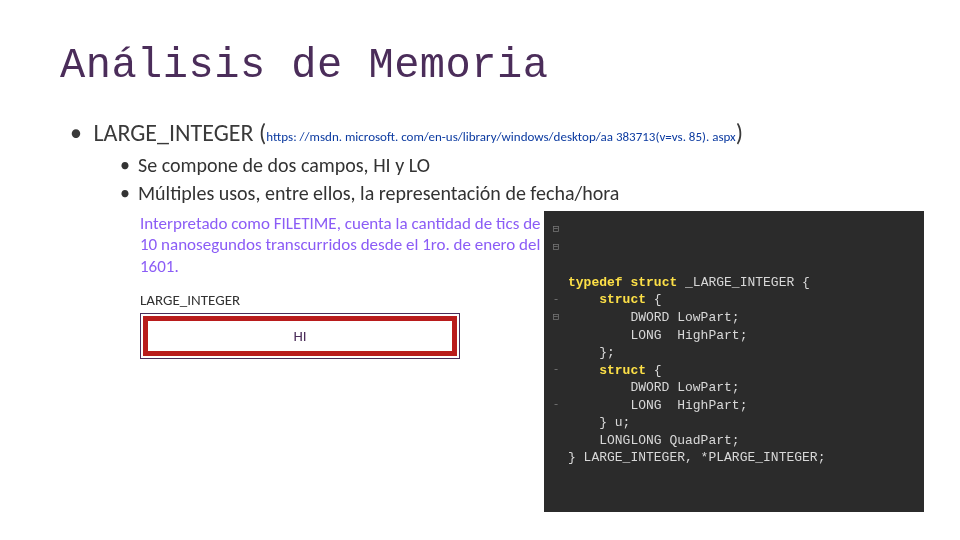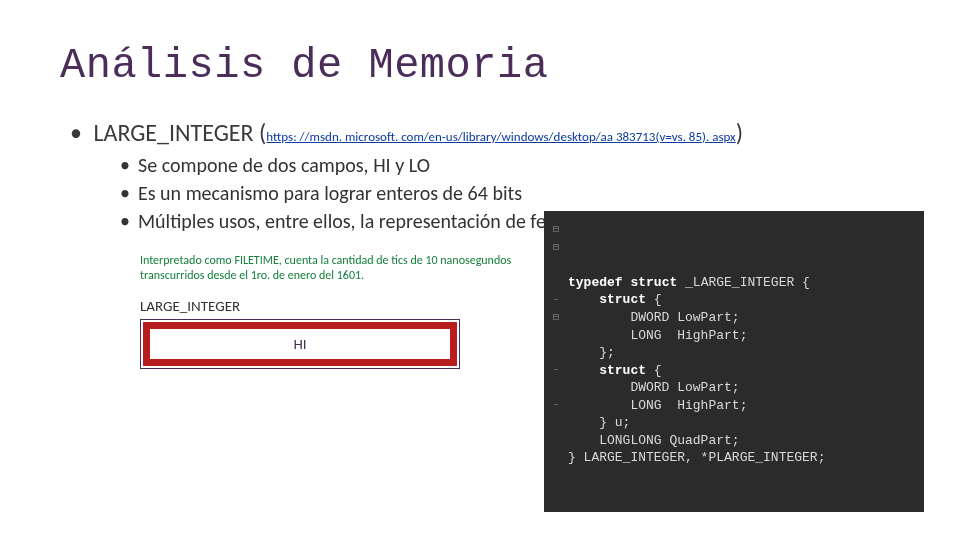--- a/index.html
+++ b/index.html
@@ -32,21 +32,20 @@
     color: #3a3a3a;
     margin: 0 0 6px 10px;
   }
   .bullet-l1 .dot {
     display: inline-block;
     width: 18px;
   }
   .paren { color: #3a3a3a; }
   a.link {
     color: #0b3aa0;
-    text-decoration: underline;
     font-size: 13px;
     word-break: break-all;
     cursor: pointer;
   }
   ul.l2 {
     list-style: none;
     padding: 0;
     margin: 2px 0 8px 60px;
   }
   ul.l2 li {
@@ -56,23 +55,23 @@
     position: relative;
     padding-left: 18px;
   }
   ul.l2 li::before {
     content: "•";
     position: absolute;
     left: 0;
     color: #333;
   }
   .paragraph {
-    font-size: 12px;
-    color: #15803d;
-    margin: 20px 0 14px 80px;
+    font-size: 17px;
+    color: #8b5cf6;
+    margin: 8px 0 14px 80px;
     max-width: 420px;
     line-height: 1.25;
   }
   .li-label {
     font-size: 15px;
     color: #333;
     margin: 12px 0 4px 80px;
   }
   .hi-lo-box {
     margin-left: 80px;
@@ -80,39 +79,39 @@
     border: 1px solid #4b2d5a;
     display: flex;
     box-sizing: border-box;
   }
   .hi-lo-box .cell {
     flex: 1;
     text-align: center;
     padding: 6px 0;
     font-size: 15px;
     color: #4b2d5a;
-    border: 7px solid #b91c1c;
+    border: 5px solid #b91c1c;
     margin: 2px;
     box-sizing: border-box;
   }
   .code-snippet {
     position: absolute;
     right: 36px;
     bottom: 28px;
     width: 380px;
     background: #2b2b2b;
     color: #d8d8d8;
     font-family: Consolas, "Courier New", monospace;
     font-size: 13px;
     line-height: 1.35;
     padding: 10px 10px 10px 24px;
     box-sizing: border-box;
     white-space: pre;
   }
-  .code-snippet .kw { color: #ffffff; font-weight: bold; text-align: right; }
+  .code-snippet .kw { color: #fde047; font-weight: bold; text-align: right; }
   .code-snippet .gutter {
     position: absolute;
     left: 4px;
     top: 10px;
     color: #777;
     font-size: 11px;
     line-height: 1.6;
     text-align: center;
     width: 16px;
   }
@@ -126,21 +125,20 @@
   <h1 class="title">Análisis de Memoria</h1>
 
   <div class="bullet-l1">
     <span class="dot">•</span>
     <span>LARGE_INTEGER</span>
     <span class="paren"> (</span><a class="link">https: //msdn. microsoft. com/en-us/library/windows/desktop/aa 383713(v=vs. 85). aspx</a><span class="paren">)</span>
   </div>
 
   <ul class="l2">
     <li>Se compone de dos campos, HI y LO</li>
-    <li>Es un mecanismo para lograr enteros de 64 bits</li>
     <li>Múltiples usos, entre ellos, la representación de fecha/hora</li>
   </ul>
 
   <div class="paragraph">Interpretado como FILETIME, cuenta la cantidad de tics de 10 nanosegundos transcurridos desde el 1ro. de enero del 1601.</div>
 
   <div class="li-label">LARGE_INTEGER</div>
   <div class="hi-lo-box">
     <div class="cell">HI</div>
   </div>
 

